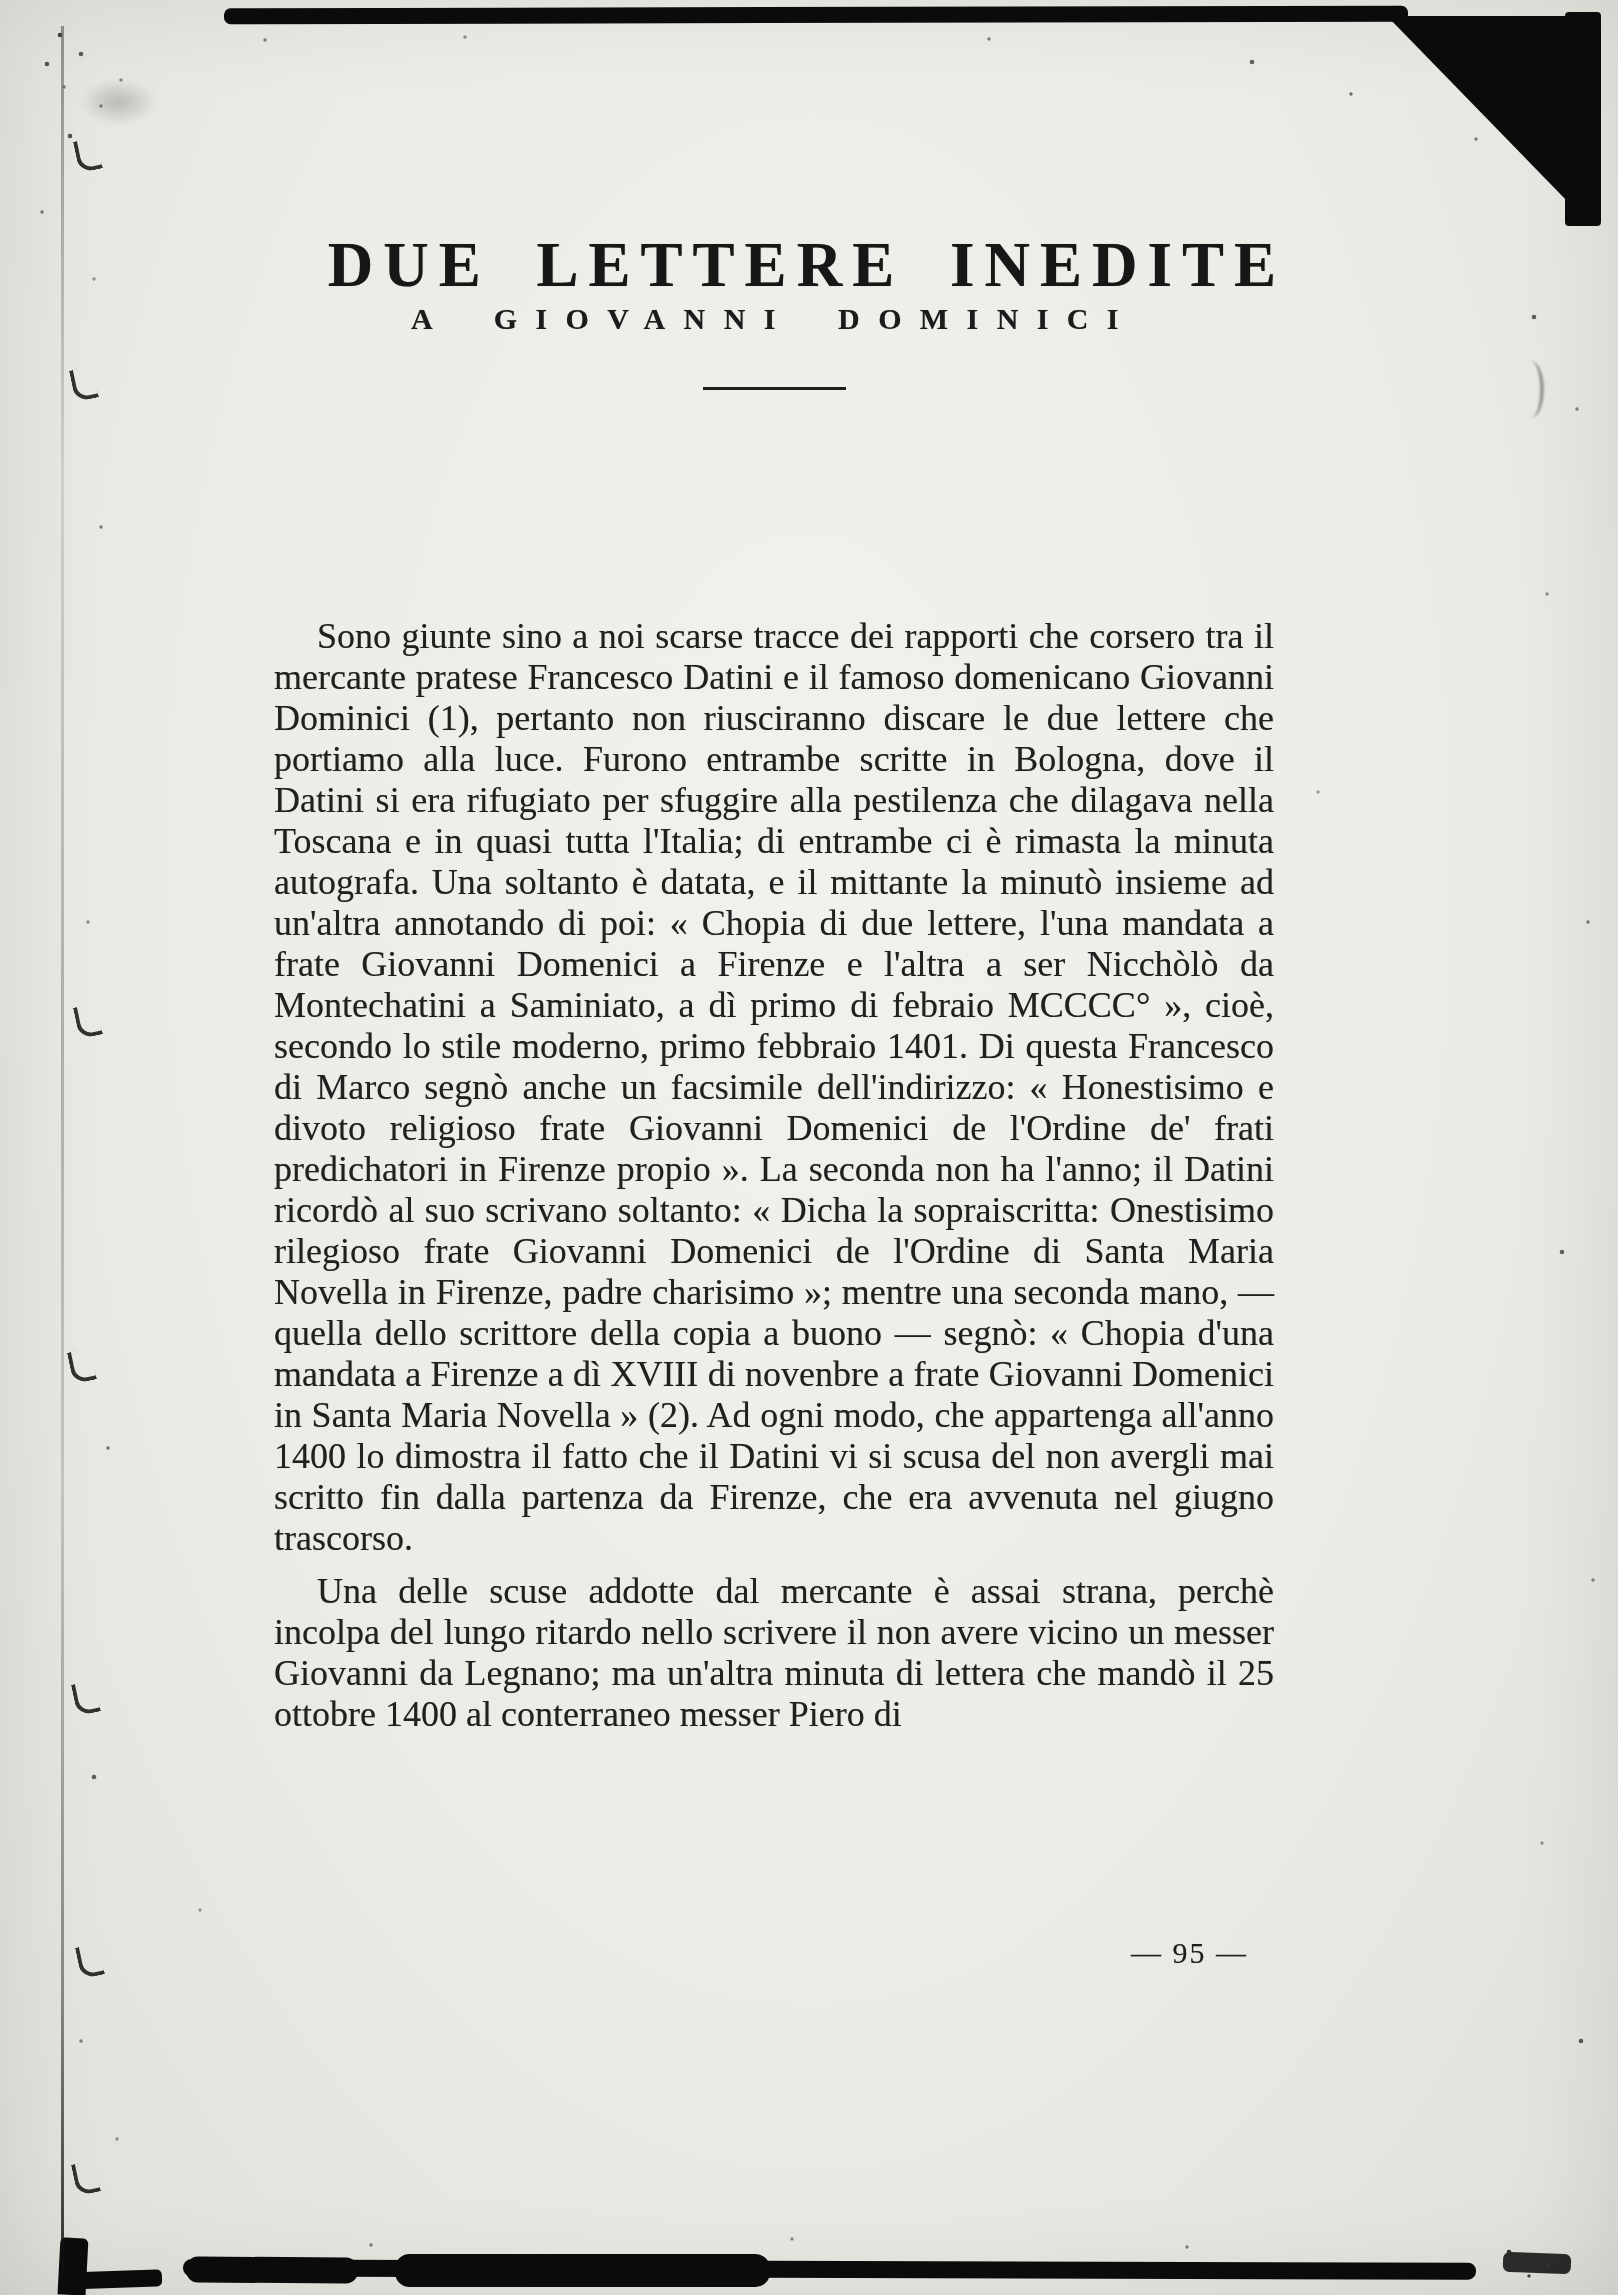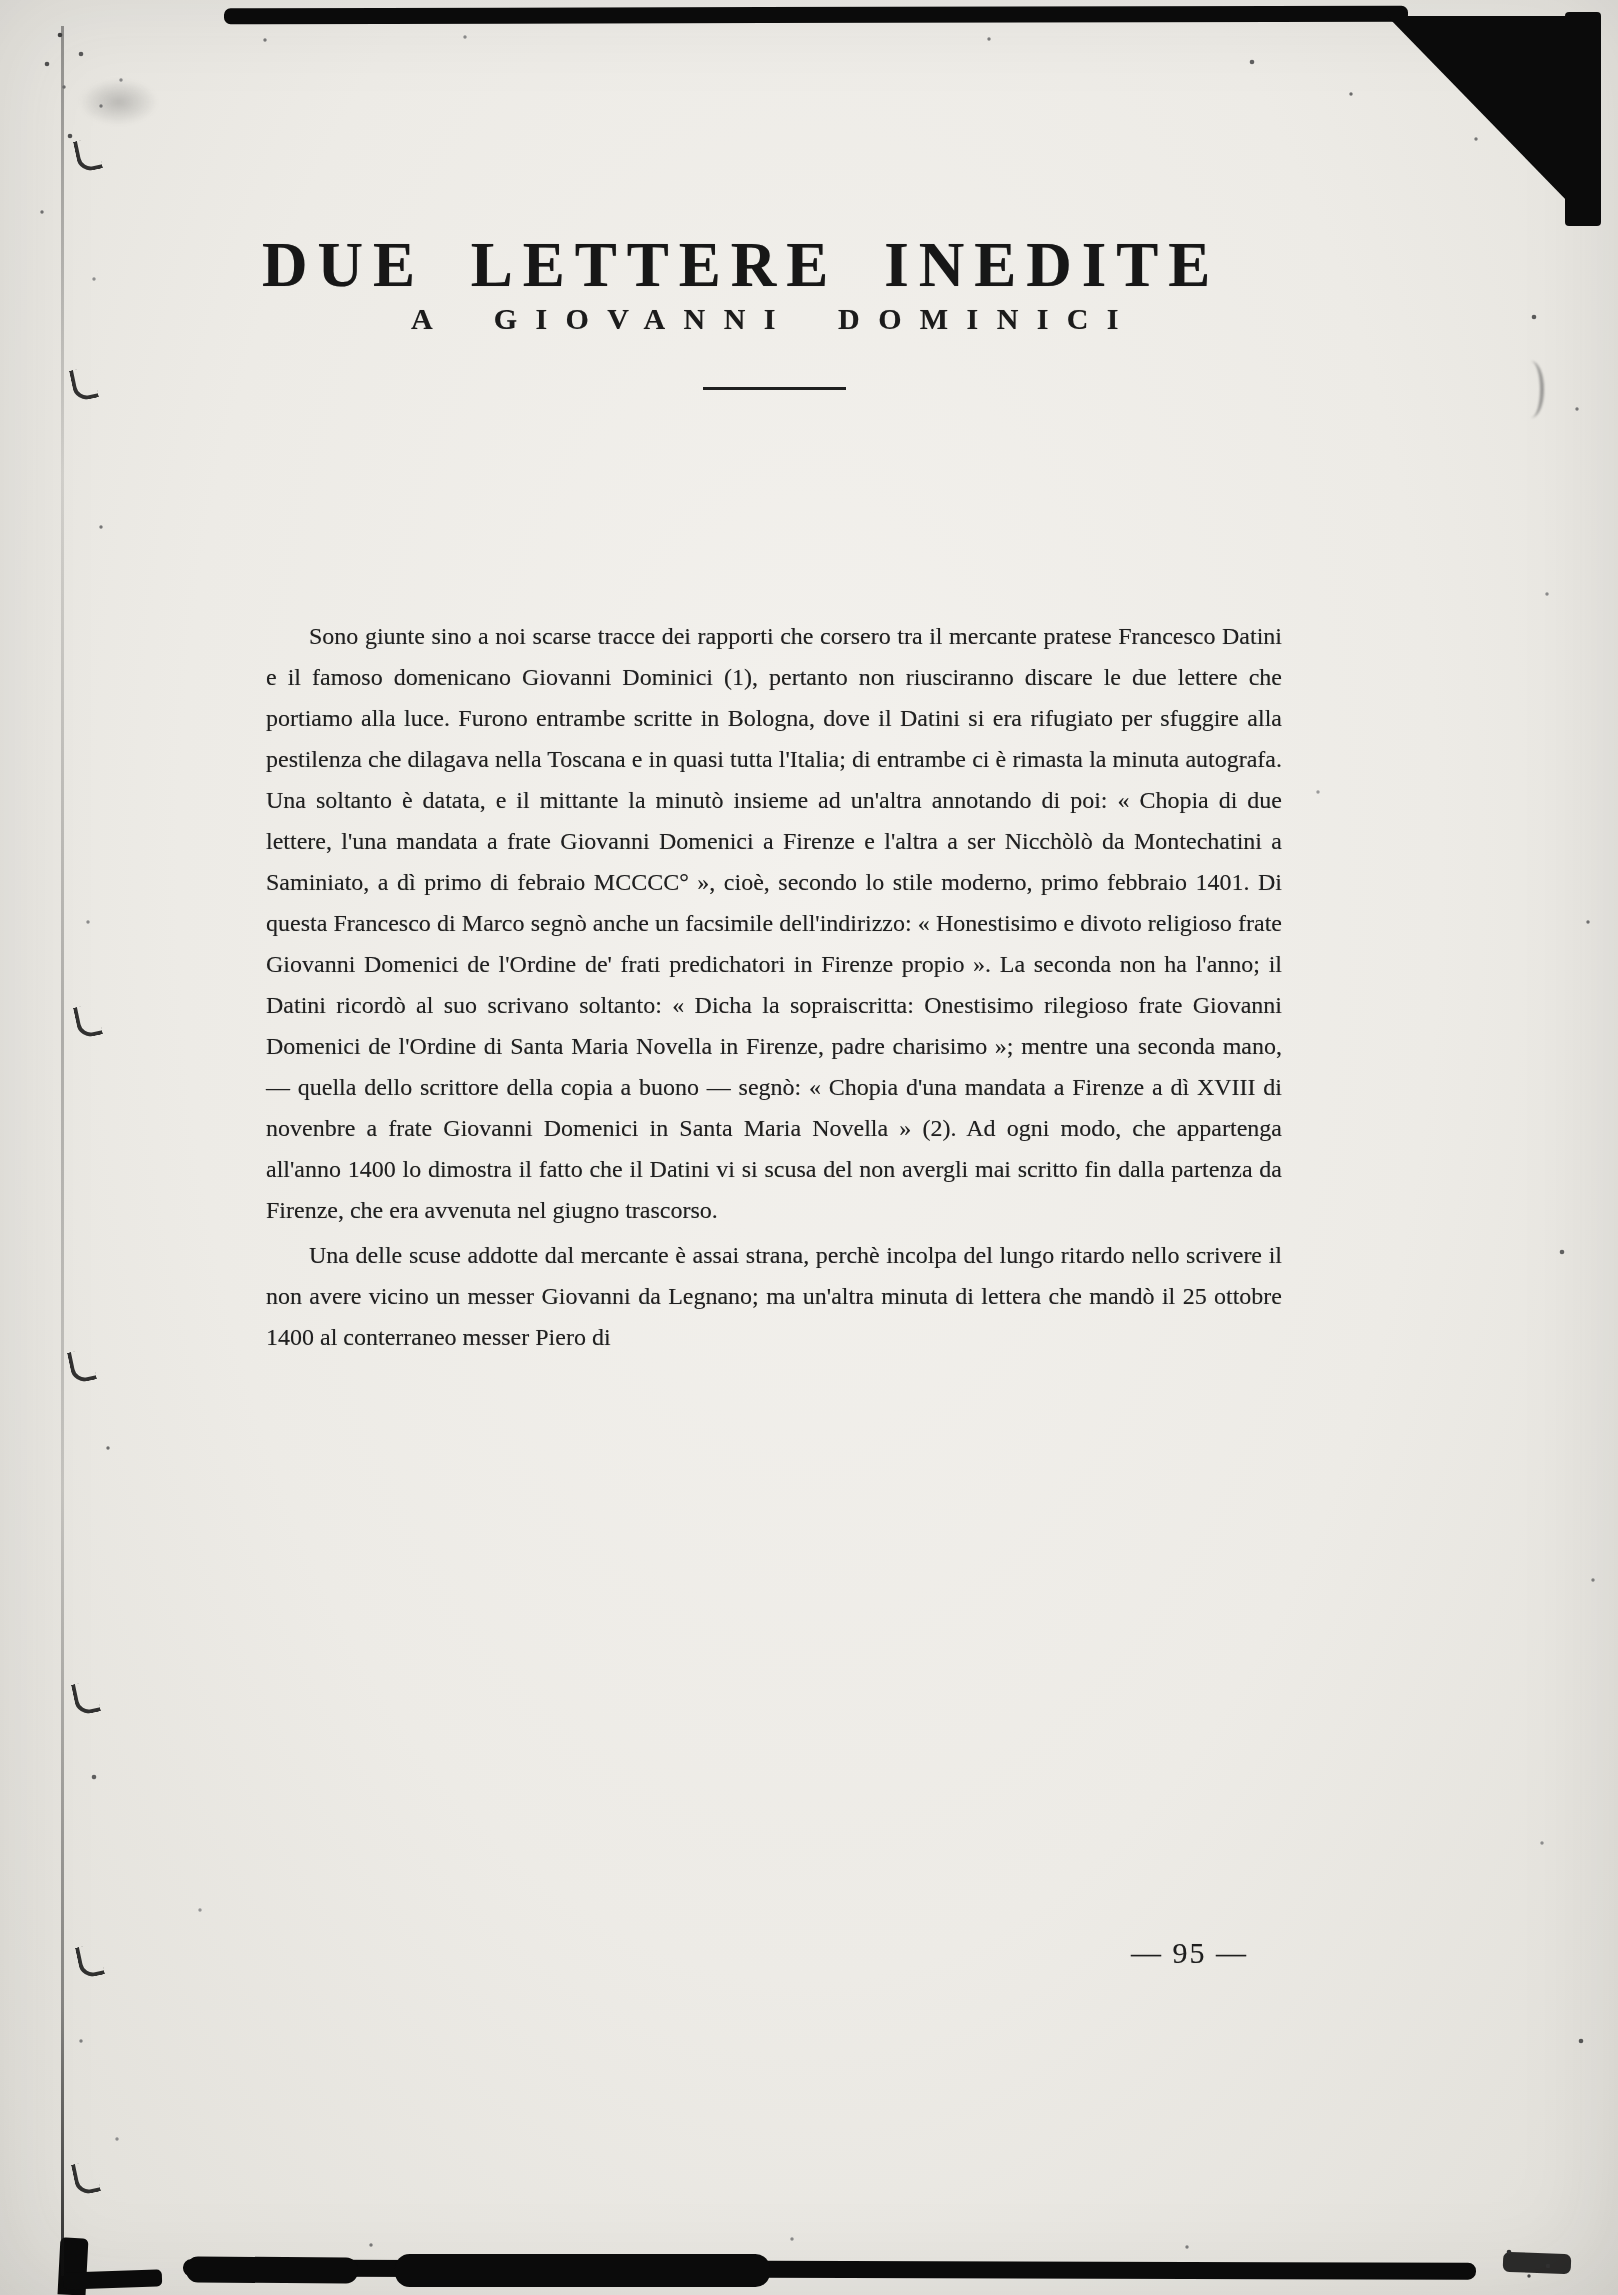--- a/index.html
+++ b/index.html
@@ -86,21 +86,21 @@
     left: 262px; top: 0;
     width: 1024px;
   }
   h1.title {
     margin: 234px 0 0;
     font-size: 63px;
     line-height: 1;
     font-weight: 700;
     letter-spacing: 10px;
     word-spacing: 20px;
-    text-align: left;
+    text-align: right;
     white-space: nowrap;
     color: #171717;
     text-shadow: 0 0 0.7px rgba(0,0,0,0.45);
   }
   .subtitle1 {
     margin-top: 28px;
     font-size: 30px;
     line-height: 1.2;
     font-weight: 700;
     letter-spacing: 2.6px;
@@ -118,22 +118,22 @@
     text-align: center;
     color: #1b1b1b;
     text-shadow: 0 0 0.7px rgba(0,0,0,0.4);
   }
   .divider {
     width: 143px;
     border-top: 3.3px solid #1f1f1f;
     margin: 50px auto 0;
   }
   .body-text p {
-    margin: 4px;
-    font-size: 24px;
+    margin: 12px;
+    font-size: 36px;
     line-height: 41px;
     text-align: justify;
     text-indent: 43px;
     color: #202020;
     text-shadow: 0 0 0.7px rgba(0,0,0,0.35);
   }
   .body-text p.first { margin-top: 226px; }
   .pagenum {
     position: absolute;
     top: 1936px;

